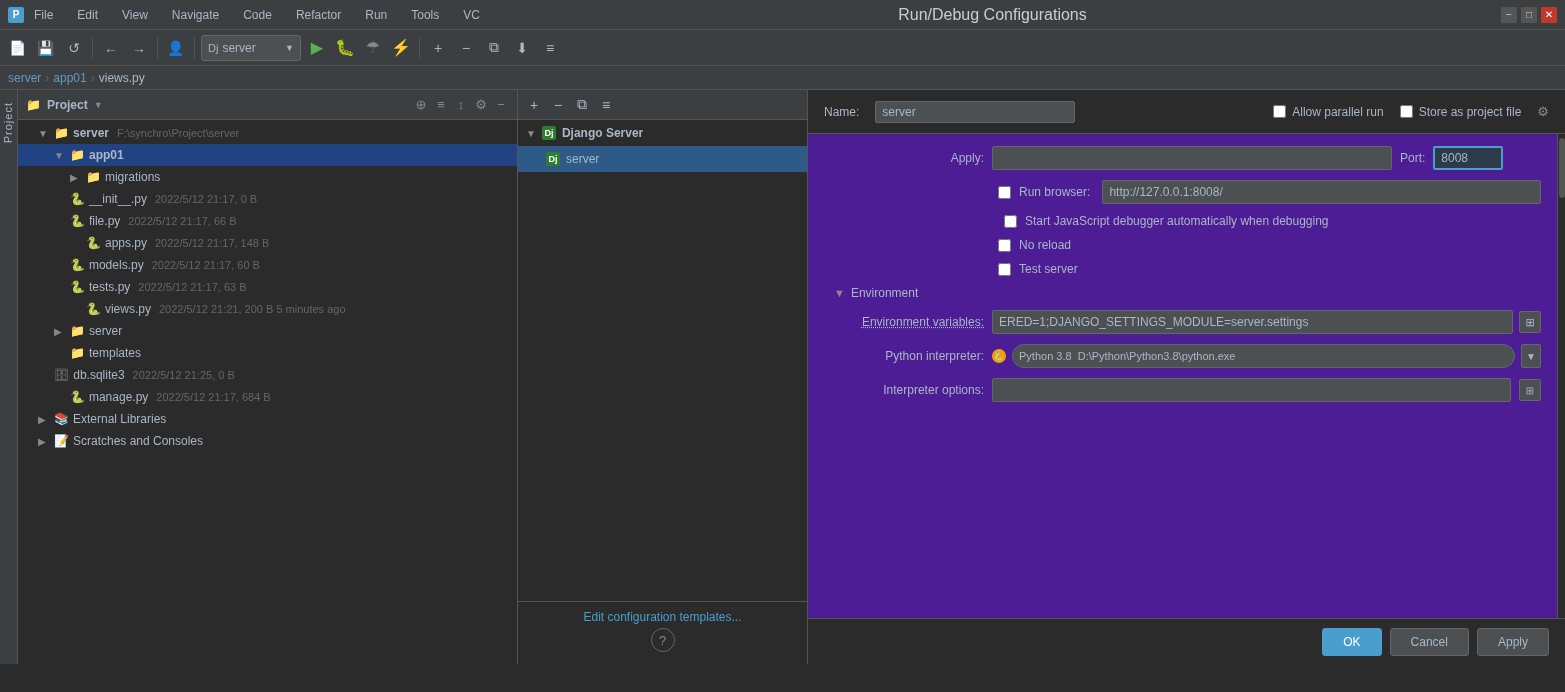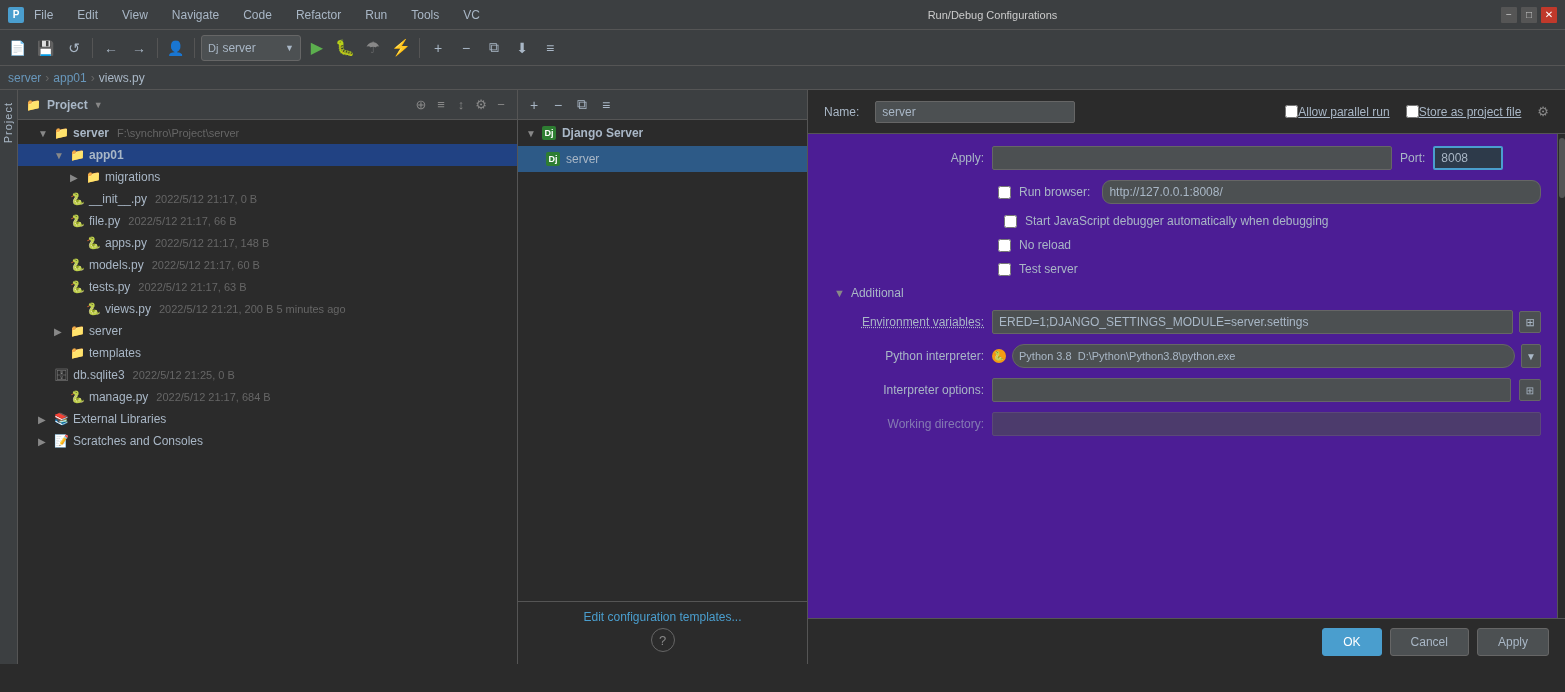--- a/index.html
+++ b/index.html
@@ -26,21 +26,21 @@
       width: 16px; height: 16px;
       background: #4a9ece;
       border-radius: 2px;
       margin-right: 6px;
       font-size: 10px;
       display: flex; align-items: center; justify-content: center;
       color: white; font-weight: bold;
     }
     .title-bar-text {
       flex: 1;
-      font-size: 11px;
+      font-size: 16px;
       color: #ccc;
       text-align: center;
     }
     .title-bar-controls {
       display: flex; gap: 4px;
     }
     .title-bar-btn {
       width: 16px; height: 16px;
       background: #555;
       border: none;
@@ -311,24 +311,24 @@
     }
     .header-checkboxes {
       display: flex;
       align-items: center;
       gap: 16px;
       margin-left: auto;
     }
     .checkbox-label {
       display: flex;
       align-items: center;
-      font-size: 12px;
-      color: #a9b7c6;
-      cursor: pointer;
-      text-decoration: underline;
+      gap: 6px;
+      font-size: 12px;
+      color: #a9b7c6;
+      cursor: pointer;
     }
     .checkbox-label input[type="checkbox"] {
       accent-color: #4a9ece;
     }
     .settings-icon {
       color: #888; font-size: 13px; cursor: pointer;
     }
 
     
     .config-tabs {
@@ -804,42 +804,42 @@
           <span class="form-label">Apply:</span>
           <input class="form-input" type="text" style="flex: 1 1 0%; max-width: 400px;" value="">
           <span class="port-label">Port:</span>
           <input class="port-input" type="text" value="8008" style="">
         </div>
 
 
         <div class="form-checkbox-row">
           <input type="checkbox" style="margin-left: 174px;">
           <span class="checkbox-text">Run browser:</span>
-          <input class="form-input" type="text" style="flex: 1 1 0%; border-radius: 9px;" value="http://127.0.0.1:8008/">
+          <input class="form-input" type="text" style="flex: 1 1 0%;" value="http://127.0.0.1:8008/">
         </div>
 
         <div class="js-debugger-row">
           <input type="checkbox" style="">
           <span class="checkbox-text">Start JavaScript debugger automatically when debugging</span>
         </div>
 
 
         <div class="form-checkbox-row" style="margin-left:10px;">
           <input type="checkbox" style="margin-left: 164px;">
           <span class="checkbox-text">No reload</span>
         </div>
 
         <div class="form-checkbox-row" style="margin-left:10px;">
           <input type="checkbox" style="margin-left: 164px;">
           <span class="checkbox-text">Test server</span>
         </div>
 
         <div class="section-header" style="margin-left:10px; margin-top:4px;">
           <span class="section-arrow">▼</span>
-          <span>Additional</span>
+          <span>Environment</span>
         </div>
 
         <div class="form-row">
           <span class="form-label underline">Environment variables:</span>
           <div class="env-vars-container">
             <input class="env-vars-input" type="text" value="ERED=1;DJANGO_SETTINGS_MODULE=server.settings" style="">
             <button class="env-browse-btn">⊞</button>
           </div>
         </div>
 
@@ -851,24 +851,20 @@
             <button class="select-arrow-btn">▼</button>
           </div>
         </div>
 
         <div class="form-row interpreter-options-row">
           <span class="form-label">Interpreter options:</span>
           <input class="form-input" type="text" style="flex: 1 1 0%;" value="">
           <button class="expand-btn">⊞</button>
         </div>
 
-        <div class="form-row working-dir-row" style="opacity:0.6;">
-          <span class="form-label">Working directory:</span>
-          <input class="form-input" type="text" value="" style="flex: 1 1 0%;">
-        </div>
       </div>
 
       <div class="right-scrollbar">
         <div class="scrollbar-thumb"></div>
       </div>
     </div>
 
     <div class="dialog-footer">
       <button class="footer-btn btn-ok">OK</button>
       <button class="footer-btn btn-cancel">Cancel</button>

